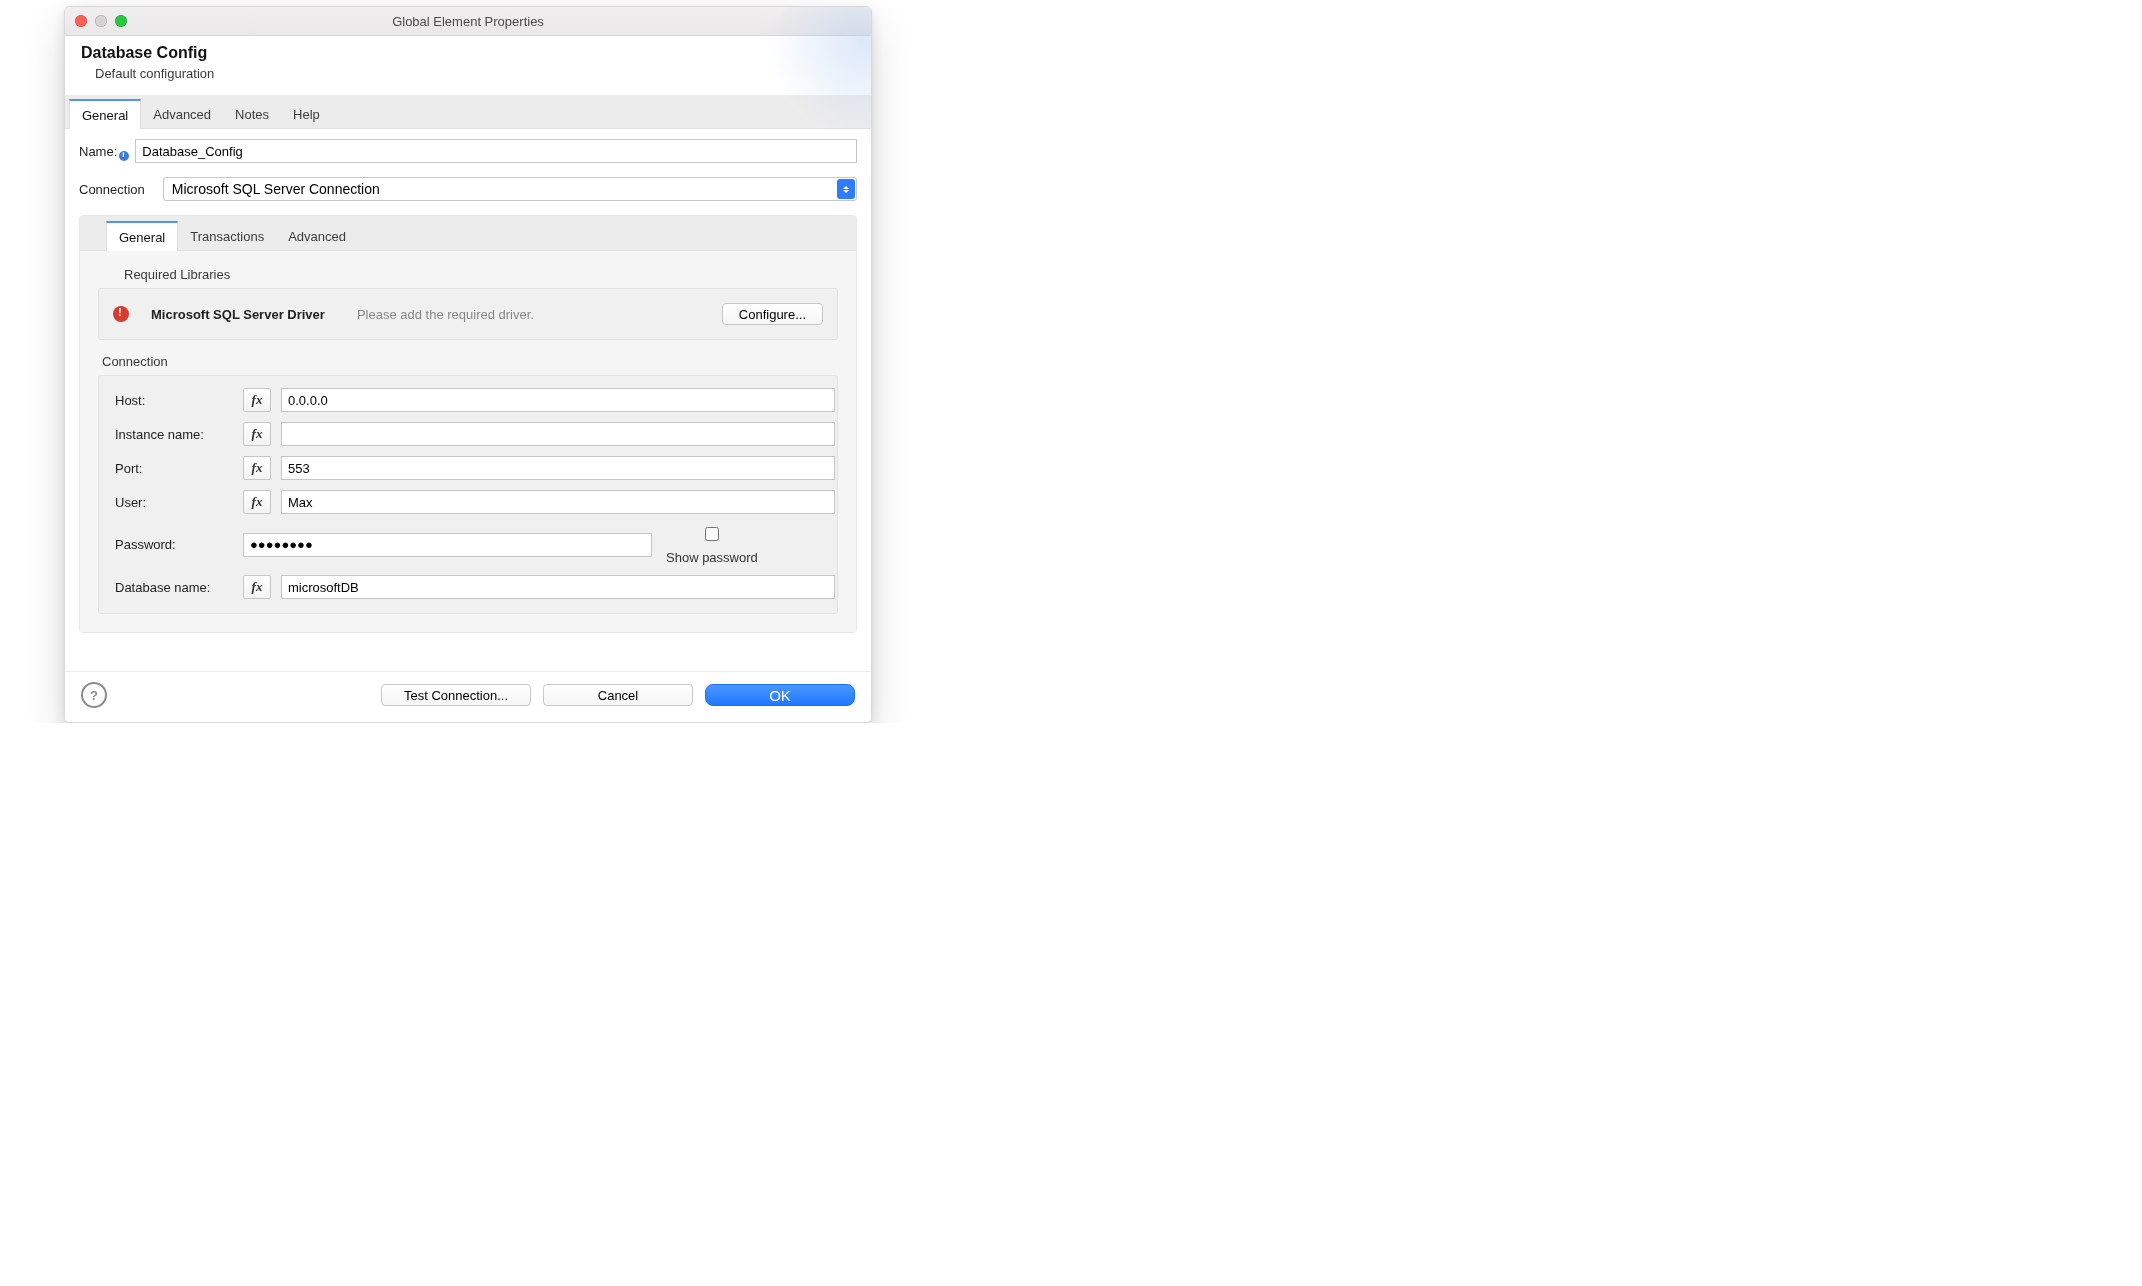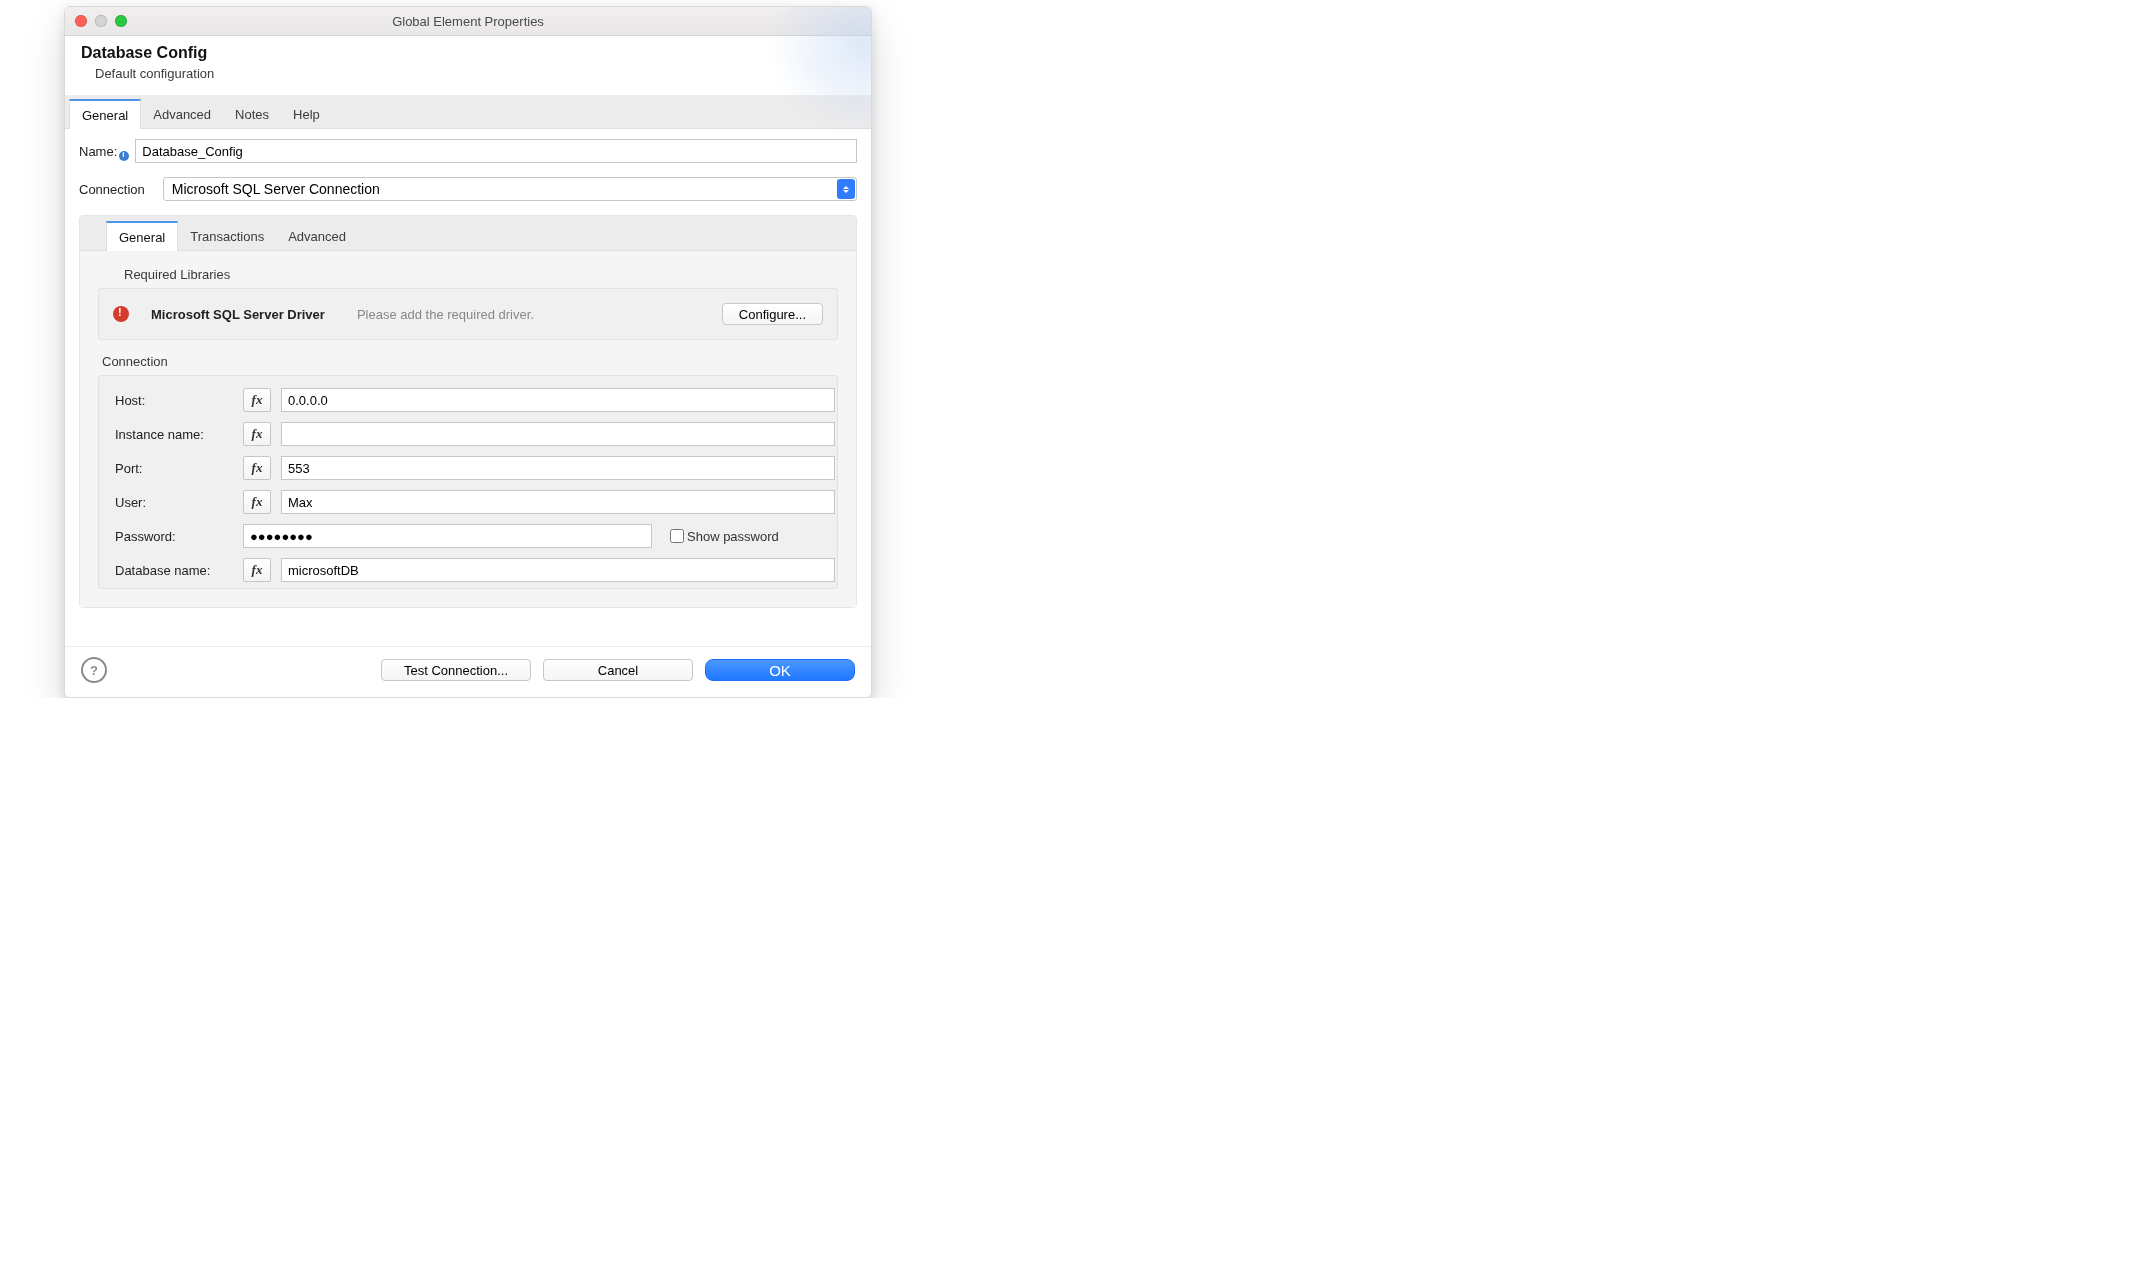--- a/index.html
+++ b/index.html
@@ -178,21 +178,21 @@
     border: 1px solid #c8c7c8; border-radius: 4px;
     background: linear-gradient(#ffffff, #f5f5f5);
     font-size: 13px;
   }
 
   
   .conn-card {
     background: #f1f0f1;
     border: 1px solid #e3e2e3;
     border-radius: 3px;
-    padding: 12px 16px 6px 16px;
+    padding: 12px 16px 14px 16px;
   }
   .frow {
     display: grid;
     grid-template-columns: 120px 30px 1fr;
     align-items: center;
     gap: 8px;
     margin-bottom: 10px;
   }
   .frow.nofx { grid-template-columns: 120px 1fr; }
   .fx {
@@ -204,21 +204,21 @@
     font-family: "Times New Roman", serif;
     font-style: italic; font-size: 13px; font-weight: 600; color: #333;
   }
   .field {
     height: 22px; width: 100%;
     border: 1px solid #c7c6c7; background: #fff;
     padding: 0 6px; font-size: 13px;
   }
   .pw-row { display: flex; align-items: center; gap: 14px; }
   .pw-row .field { flex: 1; }
-  .chk { display: inline-flex; align-items: center; gap: 0; font-size: 13px; color: #333; white-space: nowrap; }
+  .chk { display: inline-flex; align-items: center; gap: 6px; font-size: 13px; color: #333; white-space: nowrap; flex-direction: column; }
   .chk input { width: 14px; height: 14px; }
 
   
   .footer {
     border-top: 1px solid #ededed;
     background: #fff;
     padding: 10px 16px 14px 16px;
     display: flex; align-items: center; gap: 12px;
   }
   .help-circle {

